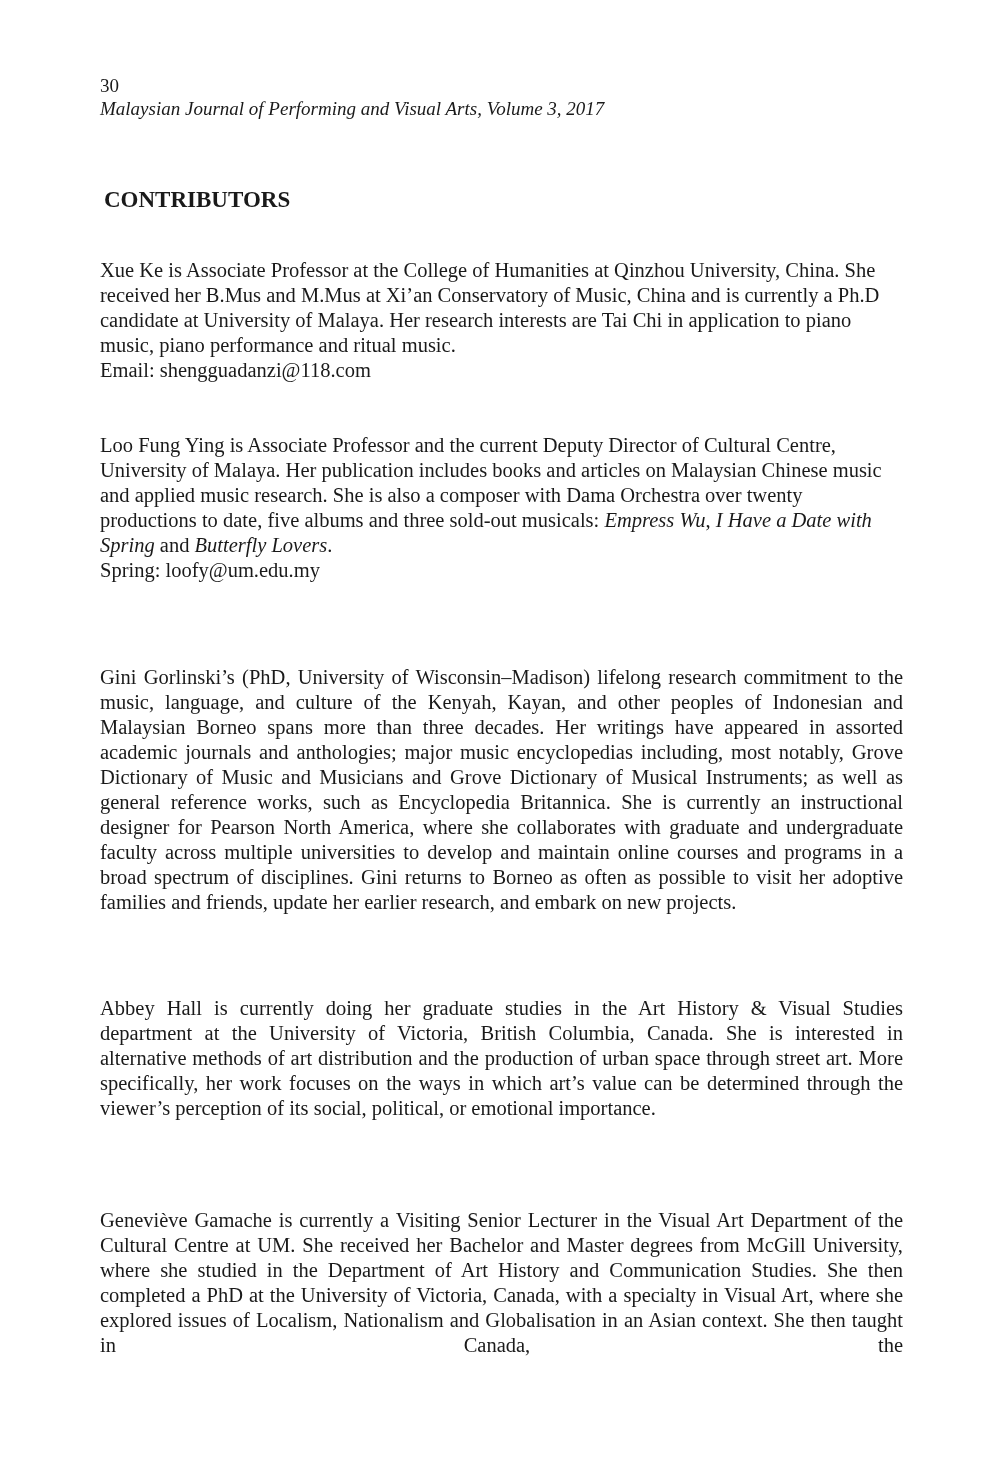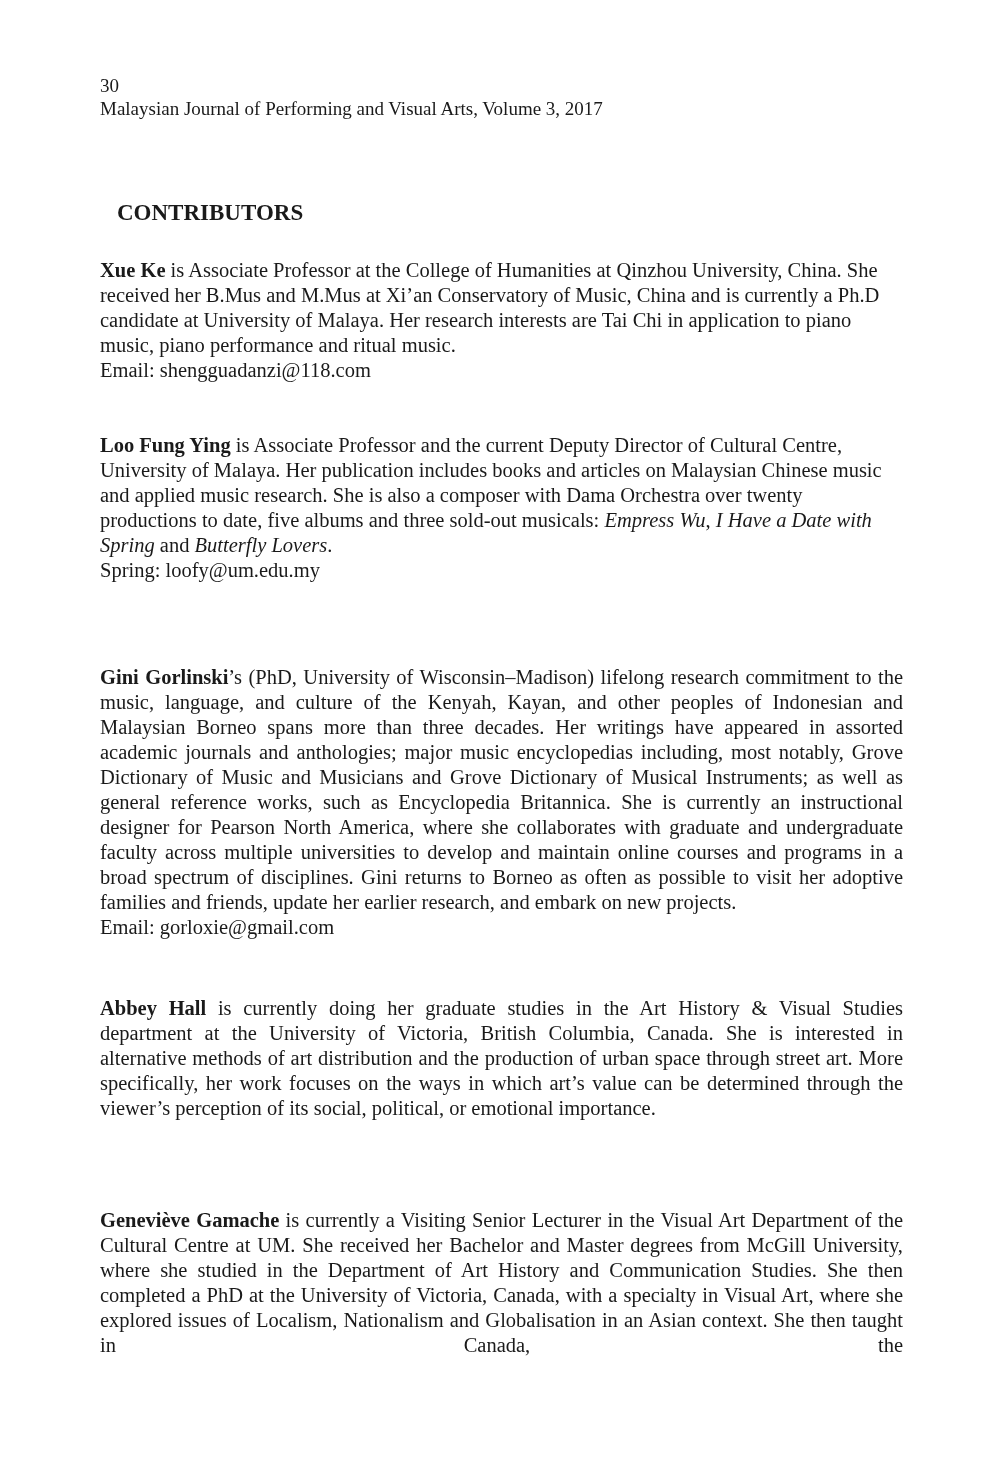--- a/index.html
+++ b/index.html
@@ -2,28 +2,28 @@
 <html><head>
 <meta charset="utf-8">
 <style>
   html, body { margin: 0; padding: 0; background: #ffffff; }
   body {
     width: 1003px; height: 1476px; position: relative; overflow: hidden;
     font-family: "Liberation Serif", "DejaVu Serif", serif;
     color: #1a1a1a;
   }
   .page-number { position: absolute; left: 100px; top: 74px; font-size: 19px; line-height: 24px; }
-  .running-head { position: absolute; left: 100px; top: 97px; font-size: 19px; line-height: 24px; }
-  .section-title { position: absolute; left: 100px; top: 181px; font-size: 23px; font-weight: bold; line-height: 30px; margin: 17px; }
+  .running-head { position: absolute; left: 100px; top: 97px; font-size: 19px; line-height: 24px; font-style: italic; }
+  .section-title { position: absolute; left: 100px; top: 181px; font-size: 23px; font-weight: bold; line-height: 30px; margin: 4px; }
   .bio {
     position: absolute; left: 100px; width: 803px;
     font-size: 20.5px; line-height: 25px; margin: 0;
   }
   .bio.justify { text-align: justify; }
-  .bio .name { font-weight: bold; }
+  .bio .name { font-weight: normal; }
   .bio .email-line { display: block; text-align: left; }
   .bio i { font-style: italic; }
 </style>
 </head>
 <body>
 
 <div class="page-number">30</div>
 <div class="running-head">Malaysian Journal of Performing and Visual Arts, Volume 3, 2017</div>
 <h2 class="section-title">CONTRIBUTORS</h2>
 
@@ -32,21 +32,20 @@
   <span class="email-line">Email: shengguadanzi@118.com</span>
 </p>
 
 <p class="bio" style="top:433px;">
   <span class="name">Loo Fung Ying</span><span> is Associate Professor and the current Deputy Director of Cultural Centre, University of Malaya. Her publication includes books and articles on Malaysian Chinese music and applied music research. She is also a composer with Dama Orchestra over twenty productions to date, five albums and three sold-out musicals: </span><i>Empress Wu</i><span>, </span><i>I Have a Date with Spring</i><span> and </span><i>Butterfly Lovers</i><span>.</span>
   <span class="email-line">Spring: loofy@um.edu.my</span>
 </p>
 
 <p class="bio justify" style="top:633px;margin-top:32px;">
   <span class="name">Gini Gorlinski</span><span>’s</span><span> (PhD, University of Wisconsin–Madison) lifelong research commitment to the music, language, and culture of the Kenyah, Kayan, and other peoples of Indonesian and Malaysian Borneo spans more than three decades. Her writings have appeared in assorted academic journals and anthologies; major music encyclopedias including, most notably, Grove Dictionary of Music and Musicians and Grove Dictionary of Musical Instruments; as well as general reference works, such as Encyclopedia Britannica. She is currently an instructional designer for Pearson North America, where she collaborates with graduate and undergraduate faculty across multiple universities to develop and maintain online courses and programs in a broad spectrum of disciplines. Gini returns to Borneo as often as possible to visit her adoptive families and friends, update her earlier research, and embark on new projects.</span>
-  <span class="email-line">Email: gorloxie@gmail.com</span>
 </p>
 
 <p class="bio justify" style="top:983px;margin-top:13px;">
   <span class="name">Abbey Hall</span><span> is currently doing her graduate studies in the Art History &amp; Visual Studies department at the University of Victoria, British Columbia, Canada. She is interested in alternative methods of art distribution and the production of urban space through street art. More specifically, her work focuses on the ways in which art’s value can be determined through the viewer’s perception of its social, political, or emotional importance.</span>
 </p>
 
 <p class="bio justify" style="top:1208px; text-align-last: justify;">
   <span class="name">Geneviève Gamache</span><span> is currently a Visiting Senior Lecturer in the Visual Art Department of the Cultural Centre at UM. She received her Bachelor and Master degrees from McGill University, where she studied in the Department of Art History and Communication Studies. She then completed a PhD at the University of Victoria, Canada, with a specialty in Visual Art, where she explored issues of Localism, Nationalism and Globalisation in an Asian context. She then taught in Canada, the</span>
 </p>
 

